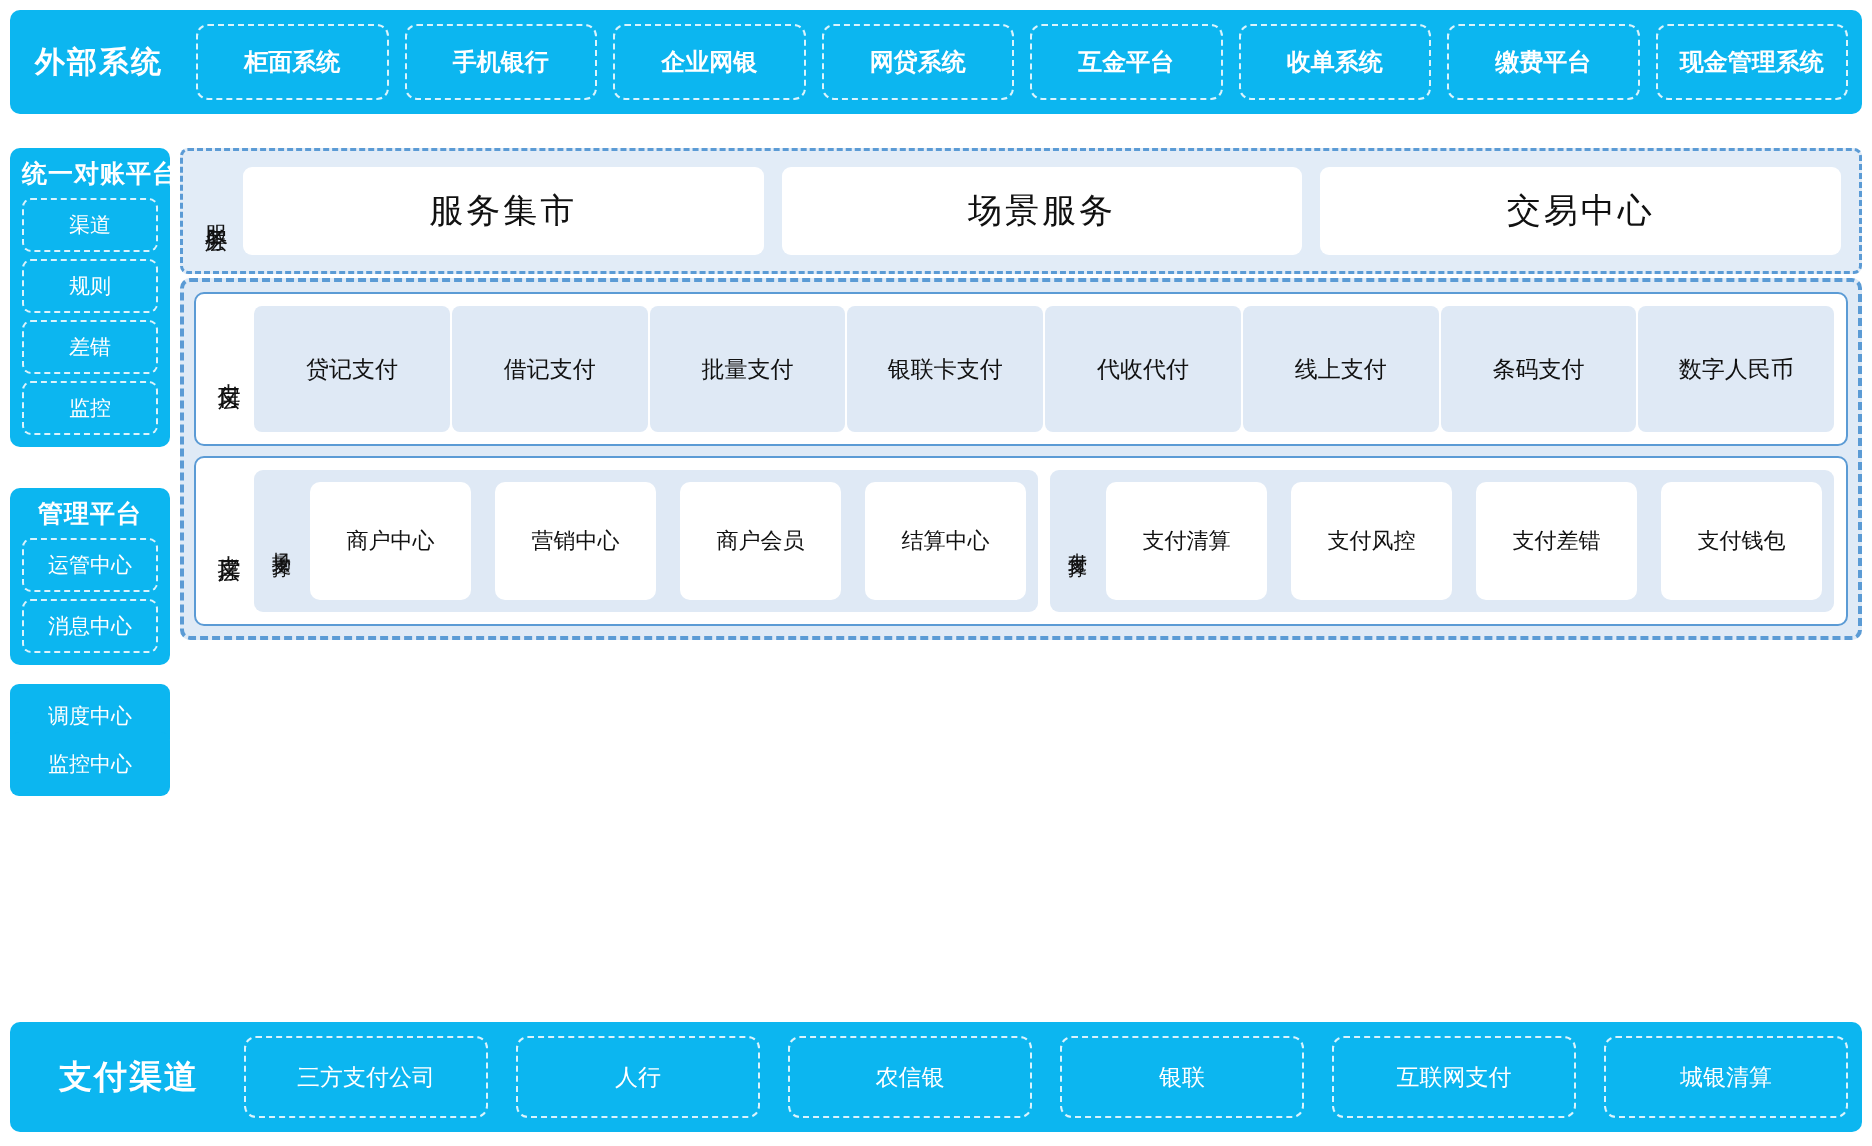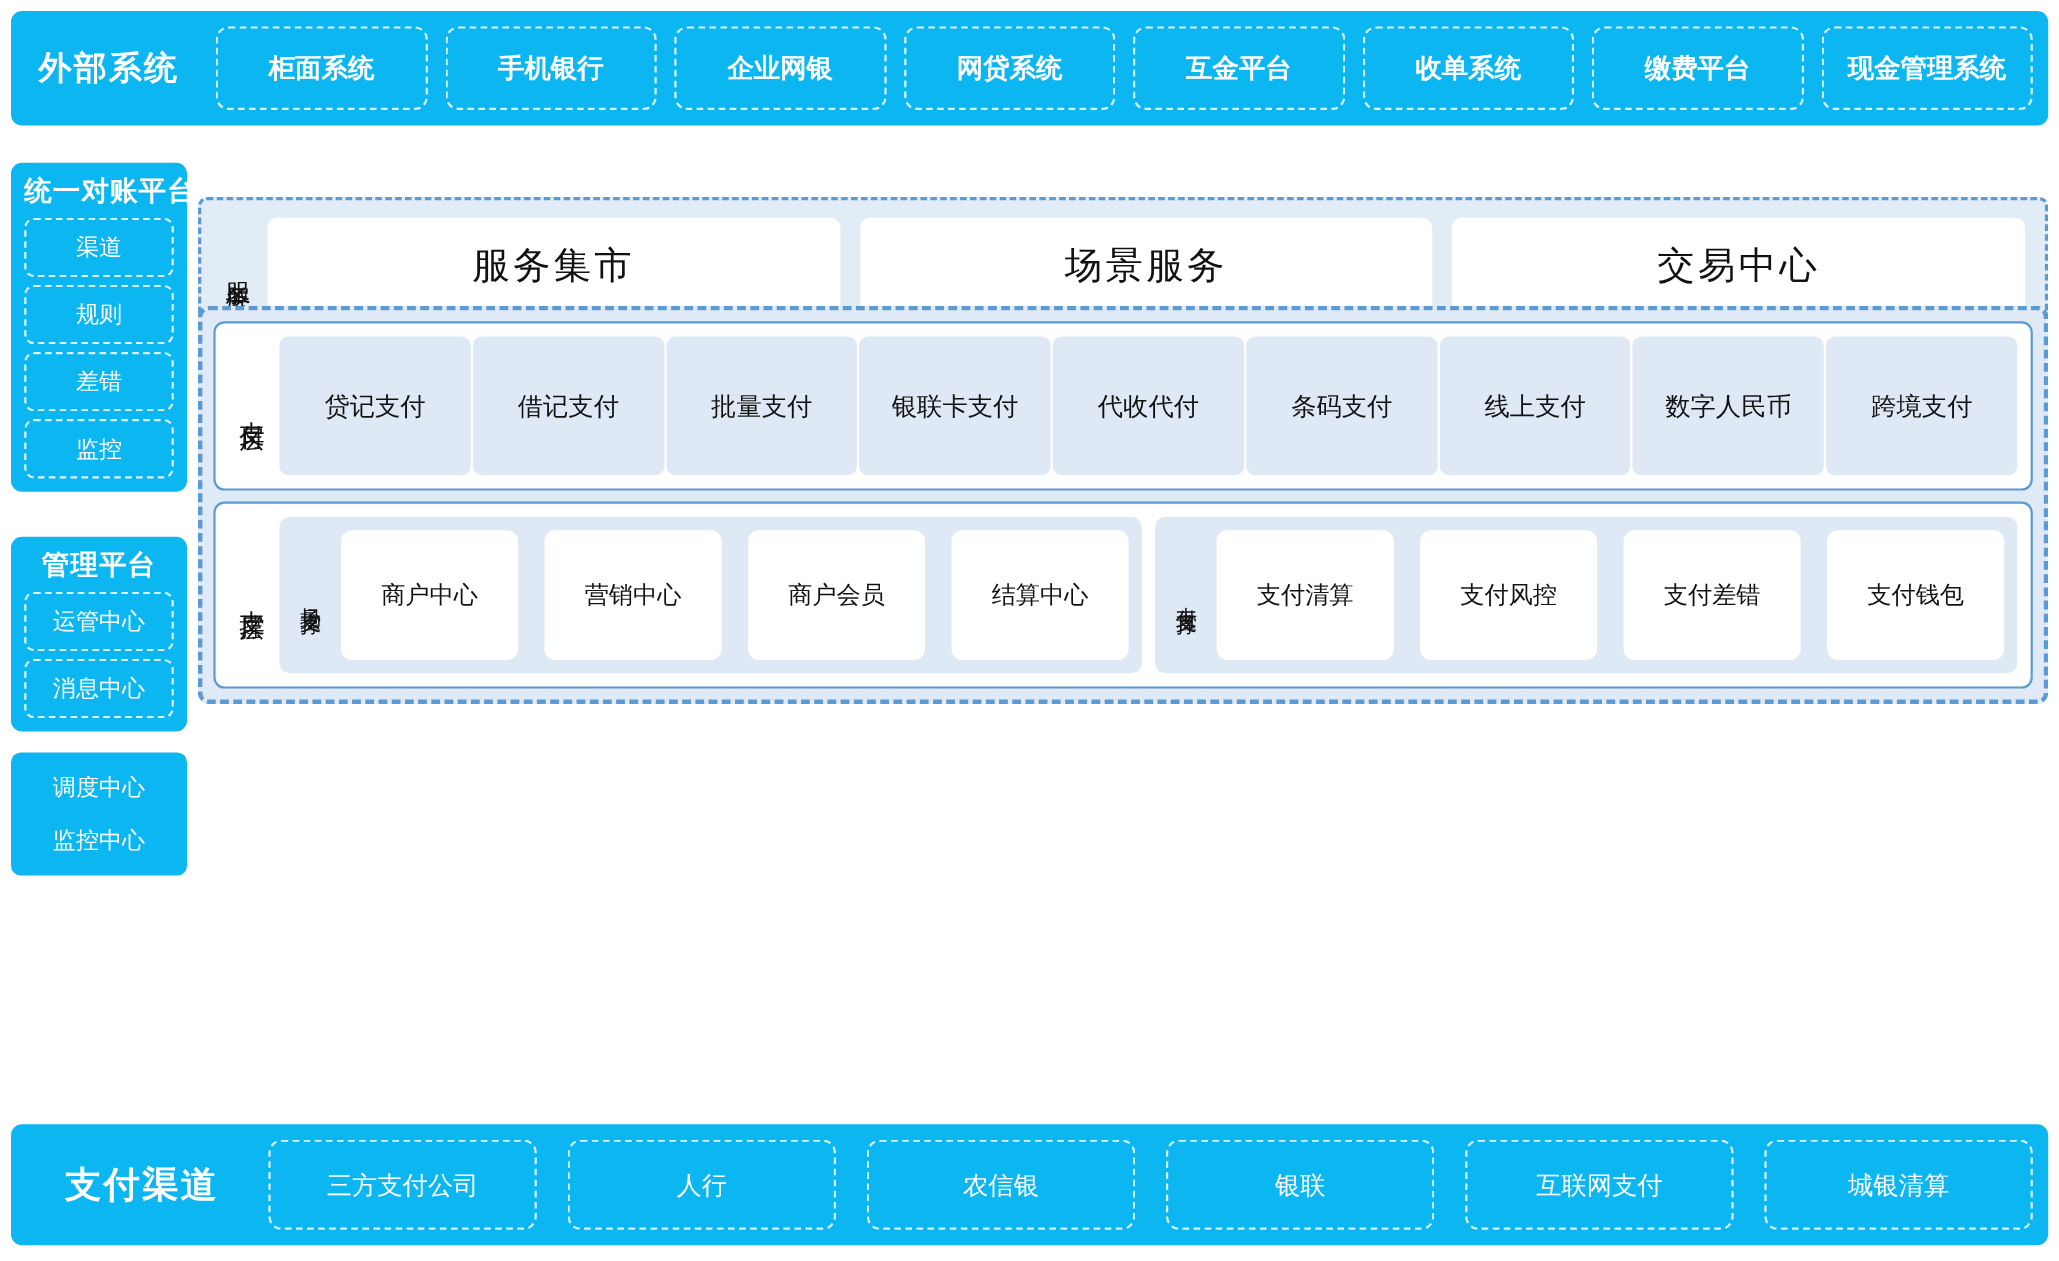--- a/index.html
+++ b/index.html
@@ -289,21 +289,21 @@
 
   <div class="rail rail-card" id="rail-mgmt">
     <div class="rail-card-title">管理平台</div>
     <div class="rail-chip">运管中心</div>
     <div class="rail-chip">消息中心</div>
   </div>
 
   <div class="rail rail-solid" id="rail-sched">调度中心</div>
   <div class="rail rail-solid" id="rail-monitor">监控中心</div>
 
-  <div class="main group-dashdot" id="service-group" style="top:148px;margin-top:31px;">
+  <div class="main group-dashdot" id="service-group" style="top:148px;">
     <div class="layer-row" id="service-row">
       <div class="layer-label">服务层</div>
       <div id="service-cards">
         <div class="svc-card">服务集市</div>
         <div class="svc-card">场景服务</div>
         <div class="svc-card">交易中心</div>
       </div>
     </div>
   </div>
 
@@ -311,24 +311,23 @@
 
     <div class="white-panel" id="payment-panel">
       <div class="layer-row">
         <div class="layer-label">支付层</div>
         <div id="pay-tiles">
           <div class="pay-tile">贷记支付</div>
           <div class="pay-tile">借记支付</div>
           <div class="pay-tile">批量支付</div>
           <div class="pay-tile">银联卡支付</div>
           <div class="pay-tile">代收代付</div>
+          <div class="pay-tile">线上支付</div>
           <div class="pay-tile">条码支付</div>
-          <div class="pay-tile">线上支付</div>
           <div class="pay-tile">数字人民币</div>
-          <div class="pay-tile">跨境支付</div>
         </div>
       </div>
     </div>
 
     <div class="white-panel" id="support-panel" style="margin-top:10px;">
       <div class="layer-row" id="support-row">
         <div class="layer-label">支撑层</div>
         <div id="support-groups">
 
           <div class="sup-group g1">

